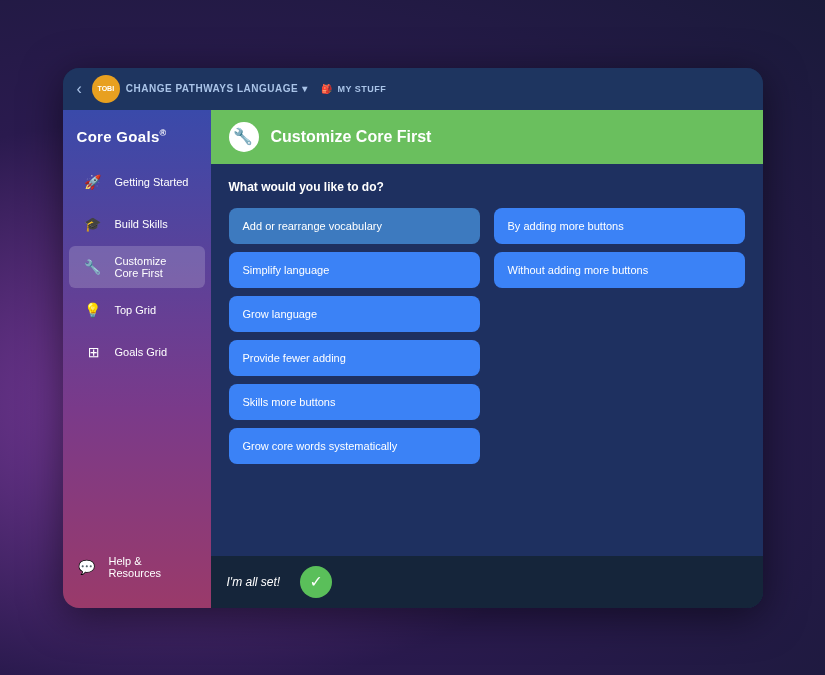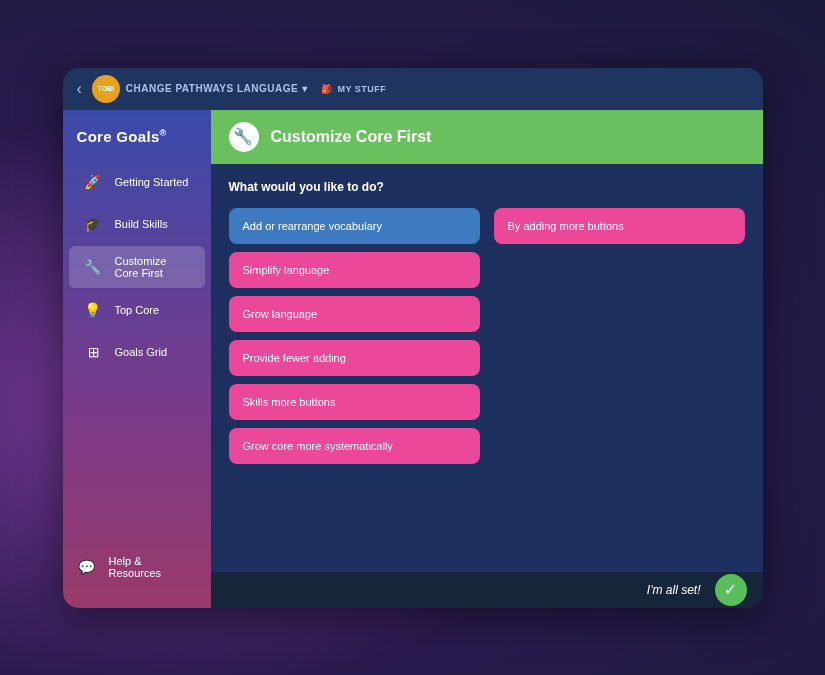--- a/index.html
+++ b/index.html
@@ -216,32 +216,31 @@
       border: none;
       border-radius: 8px;
       padding: 12px 14px;
       font-size: 11px;
       text-align: left;
       cursor: pointer;
       font-weight: 500;
       transition: background 0.15s;
     }
     .option-btn.secondary {
-      background: #ec4899;
+      background: #3b82f6;
     }
 
     
     .content-footer {
-      height: 36px;
+      height: 52px;
       background: #15253a;
       display: flex;
       align-items: center;
-      justify-content: flex-end;
       padding: 0 16px;
-      gap: 14px;
+      gap: 20px;
       flex-shrink: 0;
     }
     .im-all-set-label {
       color: white;
       font-size: 12px;
       font-style: italic;
     }
     .done-btn {
       width: 32px;
       height: 32px;
@@ -304,21 +303,21 @@
       <div class="sidebar-item">
         <div class="sidebar-icon">🎓</div>
         <span>Build Skills</span>
       </div>
       <div class="sidebar-item active">
         <div class="sidebar-icon">🔧</div>
         <span>Customize Core First</span>
       </div>
       <div class="sidebar-item">
         <div class="sidebar-icon">💡</div>
-        <span>Top Core</span>
+        <span>Top Grid</span>
       </div>
       <div class="sidebar-item">
         <div class="sidebar-icon">⊞</div>
         <span>Goals Grid</span>
       </div>
 
       <div class="sidebar-bottom">
         <div class="sidebar-help">
           <div class="sidebar-icon">💬</div>
           <span>Help &amp; Resources</span>
@@ -336,24 +335,25 @@
       <div class="content-body">
         <div class="question-text">What would you like to do?</div>
 
         <div class="options-layout">
           <div class="options-left">
             <button class="option-btn">Add or rearrange vocabulary</button>
             <button class="option-btn secondary">Simplify language</button>
             <button class="option-btn secondary">Grow language</button>
             <button class="option-btn secondary">Provide fewer adding</button>
             <button class="option-btn secondary">Skills more buttons</button>
-            <button class="option-btn secondary">Grow core more systematically</button>
+            <button class="option-btn secondary">Grow core words systematically</button>
           </div>
           <div class="options-right">
             <button class="option-btn secondary">By adding more buttons</button>
+            <button class="option-btn secondary">Without adding more buttons</button>
           </div>
         </div>
       </div>
 
       <div class="content-footer">
         <span class="im-all-set-label">I'm all set!</span>
         <button class="done-btn">
           <span>✓</span>
         </button>
       </div>

